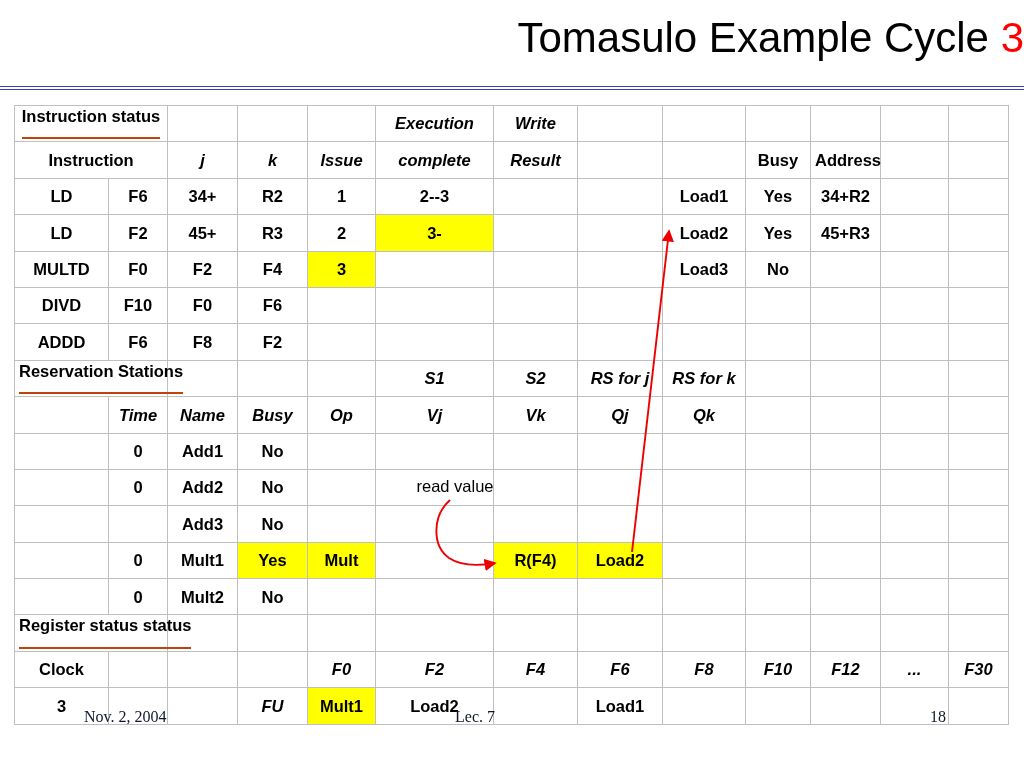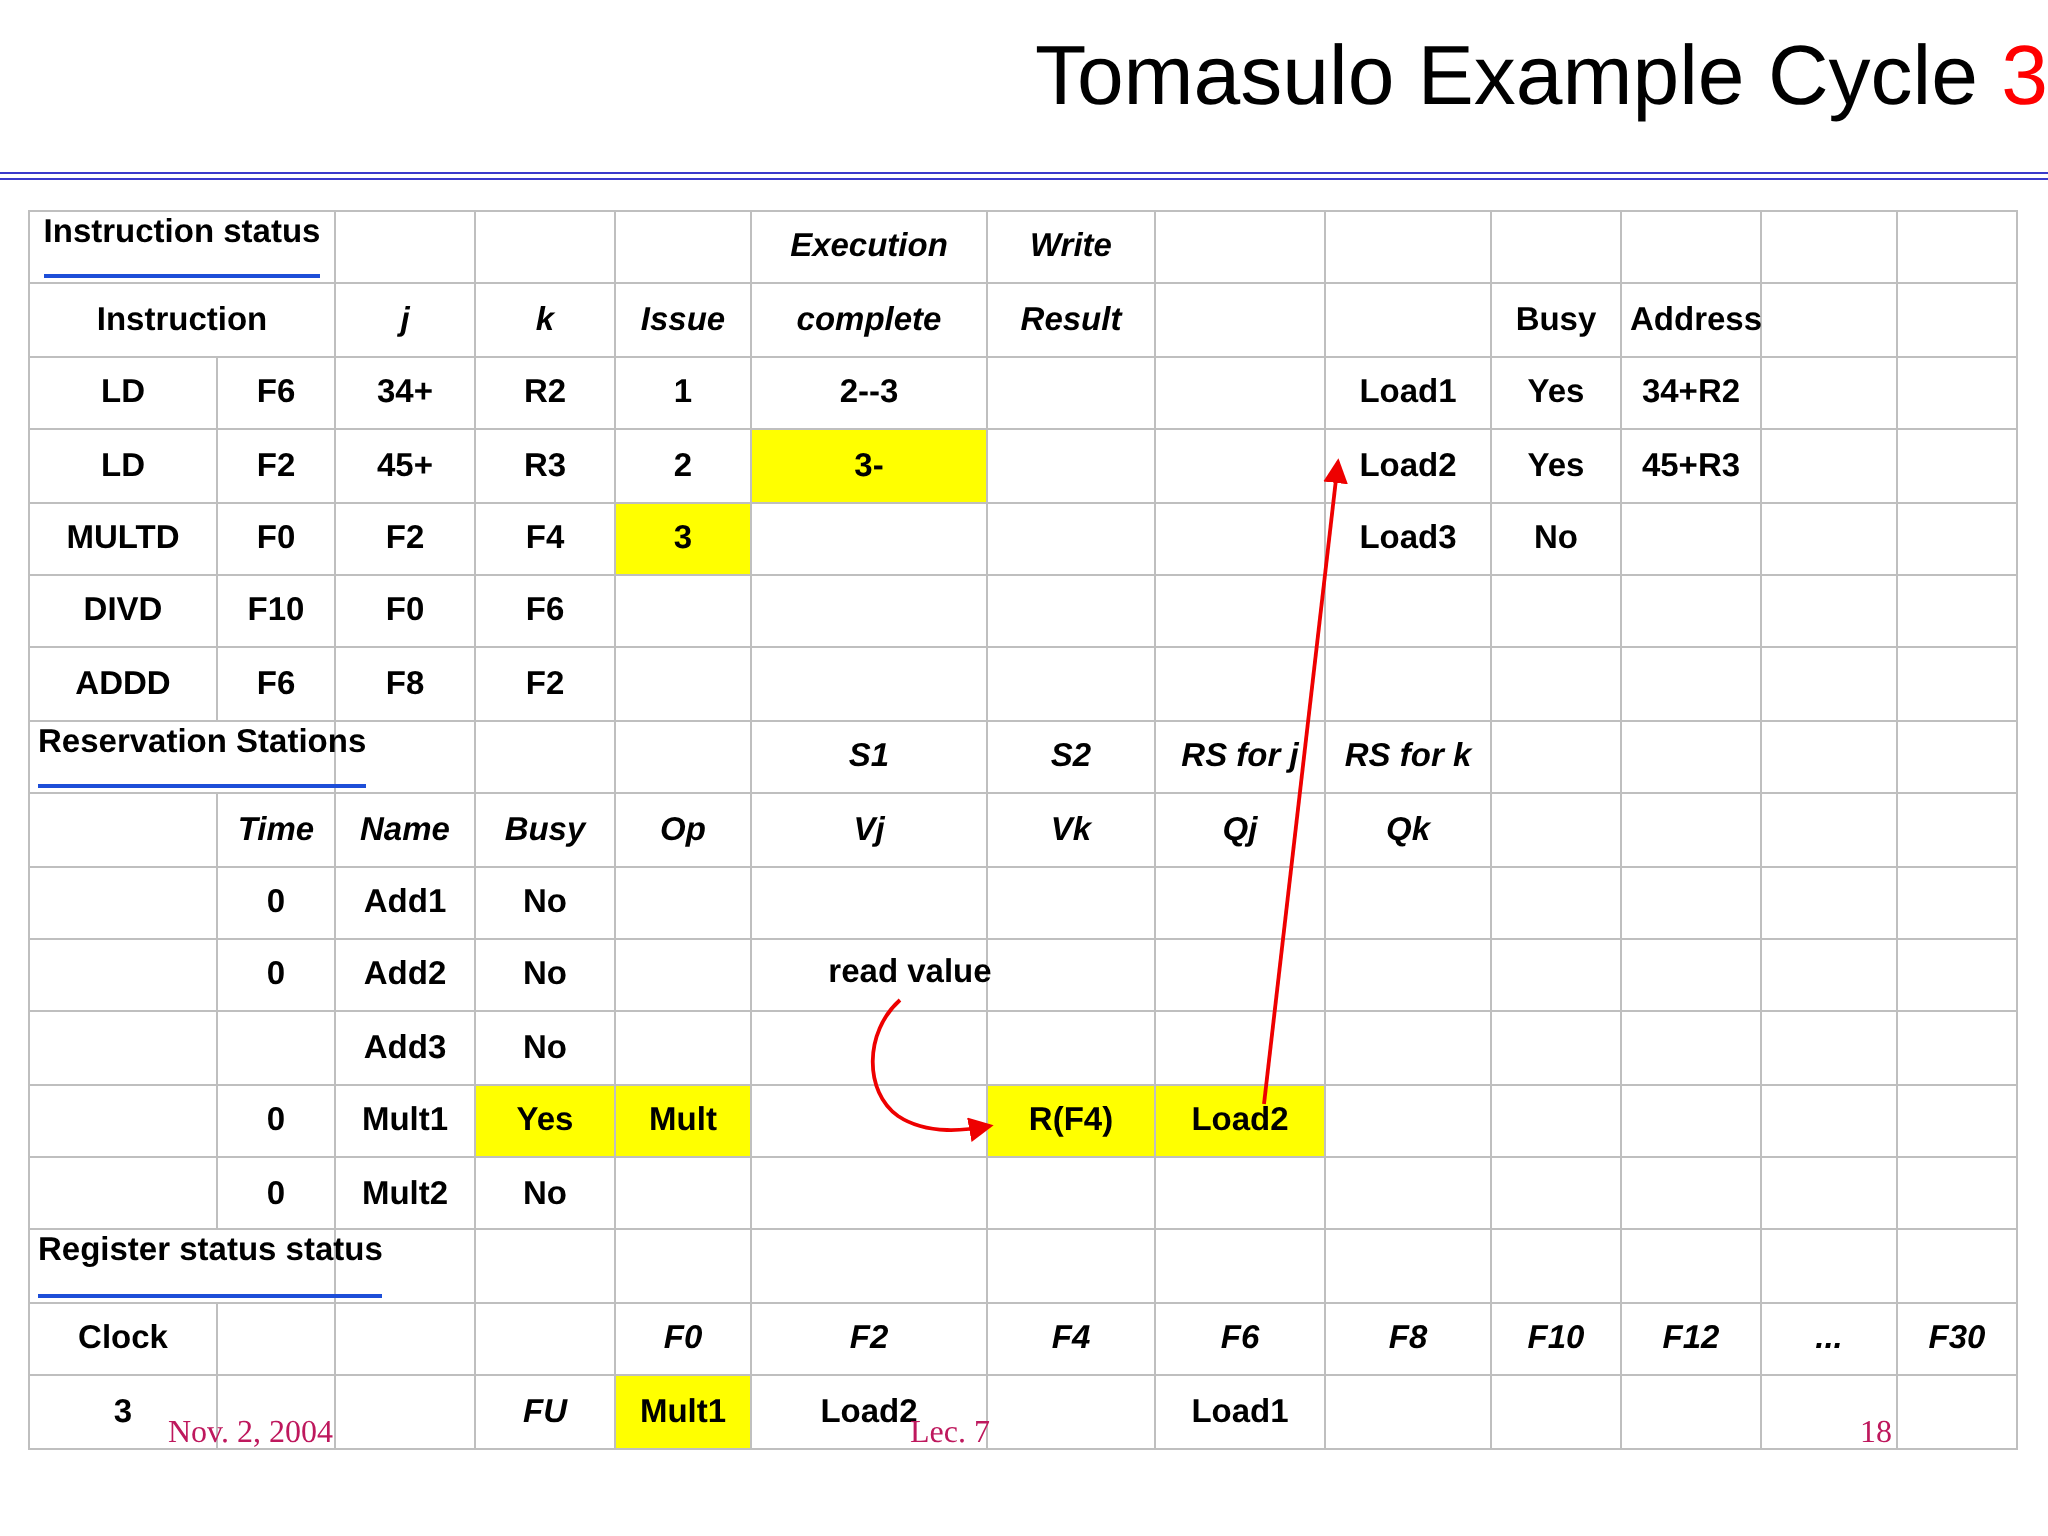--- a/index.html
+++ b/index.html
@@ -69,30 +69,30 @@
   .r{text-align:right;padding-right:7px;}
   .ital{font-style:italic;}
   .red{color:#ff0000;}
   .blue{color:#0000cc;}
   .magenta{color:#ff00ff;}
   .green{color:#00dd00;}
   .black{color:#000000;}
   .hl{background:#ffff00;}
 
   .sect{font-weight:bold;text-align:left;}
-  .sect span{ border-bottom:2px solid #1d4ed8; padding-bottom:13px; display:inline-block;}
+  .sect span{ border-bottom:2px solid #c2410c; padding-bottom:13px; display:inline-block;}
 
   
   #anno{position:absolute;left:0;top:0;width:1024px;height:768px;pointer-events:none;}
 
   
   #footer{
     position:absolute;left:0;top:705px;width:1024px;height:28px;
     font-family:"Liberation Serif", serif;
-    font-size:16px;color:#be185d;
+    font-size:16px;color:#0f172a;
   }
   #footer .fl{position:absolute;left:84px;top:3px;}
   #footer .fc{position:absolute;left:0;top:3px;width:950px;text-align:center;}
   #footer .fr{position:absolute;left:930px;top:3px;}
 </style>
 </head>
 <body>
 
 <div id="slide-title"><span>Tomasulo Example Cycle </span><span class="accent">3</span></div>
 <div id="title-rule">
@@ -395,19 +395,19 @@
     <marker id="ah" viewBox="0 0 10 10" refX="8.5" refY="5" markerWidth="6.5" markerHeight="6.5" orient="auto-start-reverse">
       <path d="M 0 0 L 10 5 L 0 10 z" fill="#ee0000"></path>
     </marker>
   </defs>
 
   <path d="M 632 552 L 669 231" stroke="#ee0000" stroke-width="1.9" fill="none" marker-end="url(#ah)"></path>
 
   <path d="M 450 500 C 432 516 432 546 449 558 C 464 568 484 565 495 563" stroke="#ee0000" stroke-width="1.9" fill="none" marker-end="url(#ah)"></path>
 </svg>
 
-<div style="position:absolute;left:375px;top:477px;width:160px;text-align:center;font-size:16.5px;font-weight:bold;color:#000;font-family:'Liberation Sans',sans-serif;">read value</div>
+<div style="position:absolute;left:375px;top:477px;width:160px;text-align:center;font-size:16.5px;font-weight:normal;color:#000;font-family:'Liberation Sans',sans-serif;">read value</div>
 
 <div id="footer">
   <span class="fl">Nov. 2, 2004</span>
   <span class="fc">Lec. 7</span>
   <span class="fr">18</span>
 </div>
 
 </body></html>

